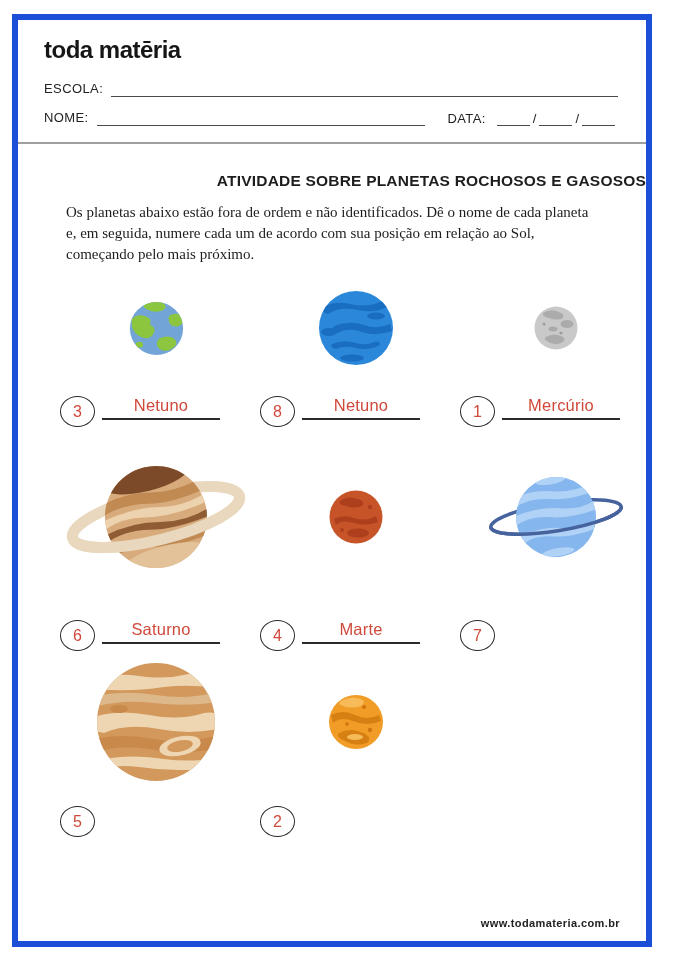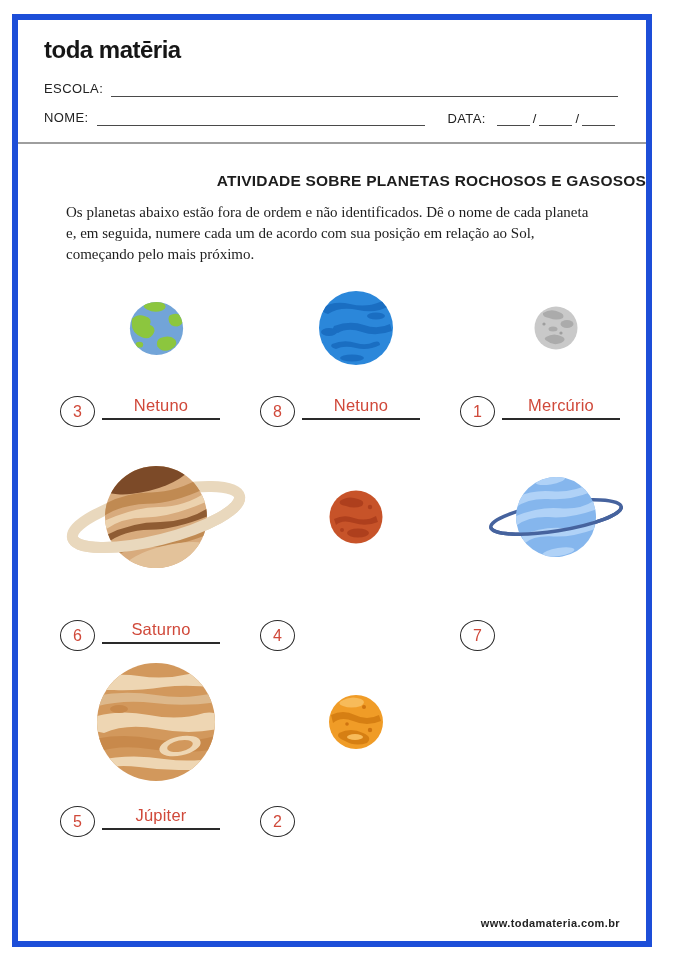--- a/index.html
+++ b/index.html
@@ -232,20 +232,23 @@
             <ellipse cx="30" cy="44" rx="11" ry="4.5"></ellipse>
             <circle cx="42" cy="18" r="2.2"></circle>
             <circle cx="14" cy="41" r="2"></circle>
           </g>
         </svg>
       </div>
       <div class="answer">
         <div class="order-circle">
             <span>4</span>
           </div>
+        <div class="blank">
+            <span class="answer-name">Marte</span>
+          </div>
       </div>
     </div>
 
     <div class="cell">
       <div class="planet-box r2">
         <svg width="152" height="112" viewBox="0 0 152 112">
           <defs>
               <clipPath id="cUra">
                 <circle cx="76" cy="56" r="40"></circle>
               </clipPath>
@@ -291,23 +294,20 @@
               <ellipse cx="86" cy="86" rx="21" ry="9.5" fill="#eed6b3"></ellipse>
               <ellipse cx="86" cy="86" rx="13" ry="5.5" fill="#d2985c"></ellipse>
             </g>
           </g>
         </svg>
       </div>
       <div class="answer">
         <div class="order-circle">
             <span>5</span>
           </div>
-        <div class="blank">
-            <span class="answer-name">Júpiter</span>
-          </div>
       </div>
     </div>
 
     <div class="cell">
       <div class="planet-box r3">
         <svg width="58" height="58" viewBox="0 0 58 58">
           <defs>
               <clipPath id="cVen">
                 <circle cx="29" cy="29" r="27"></circle>
               </clipPath>

